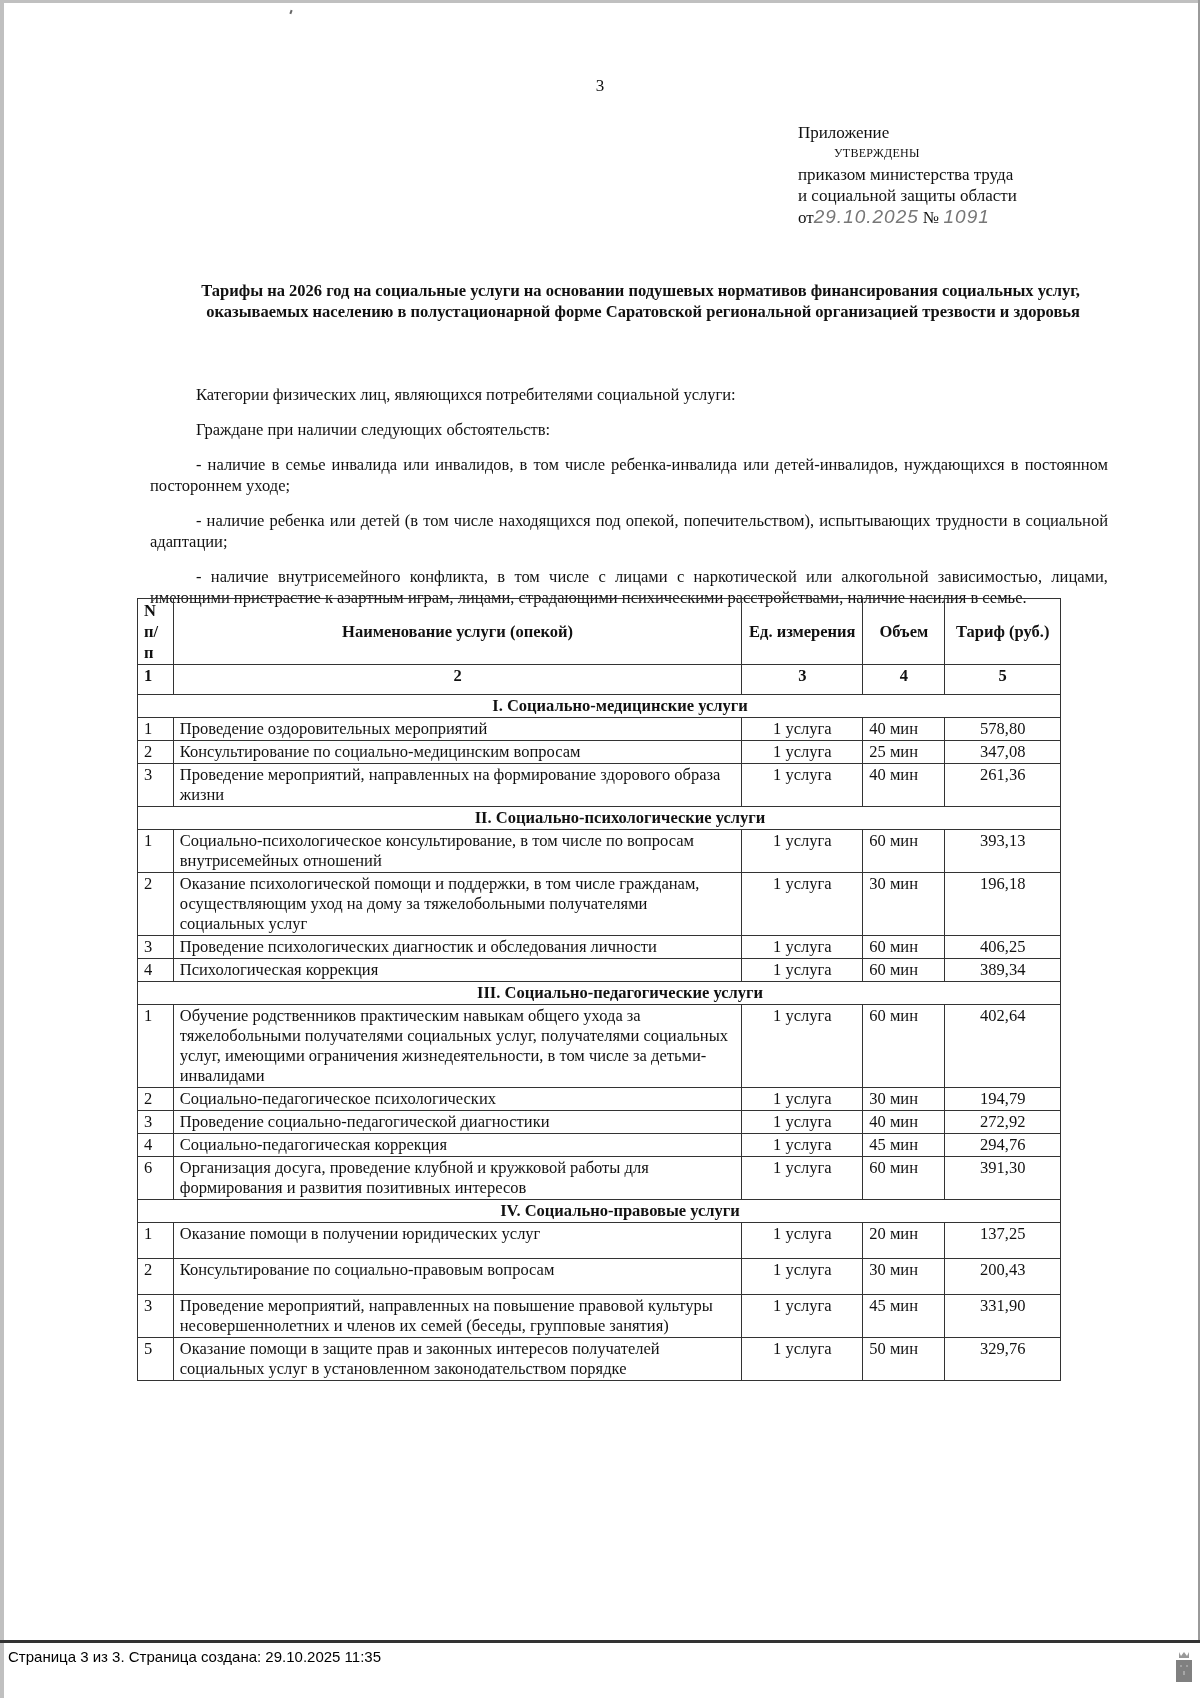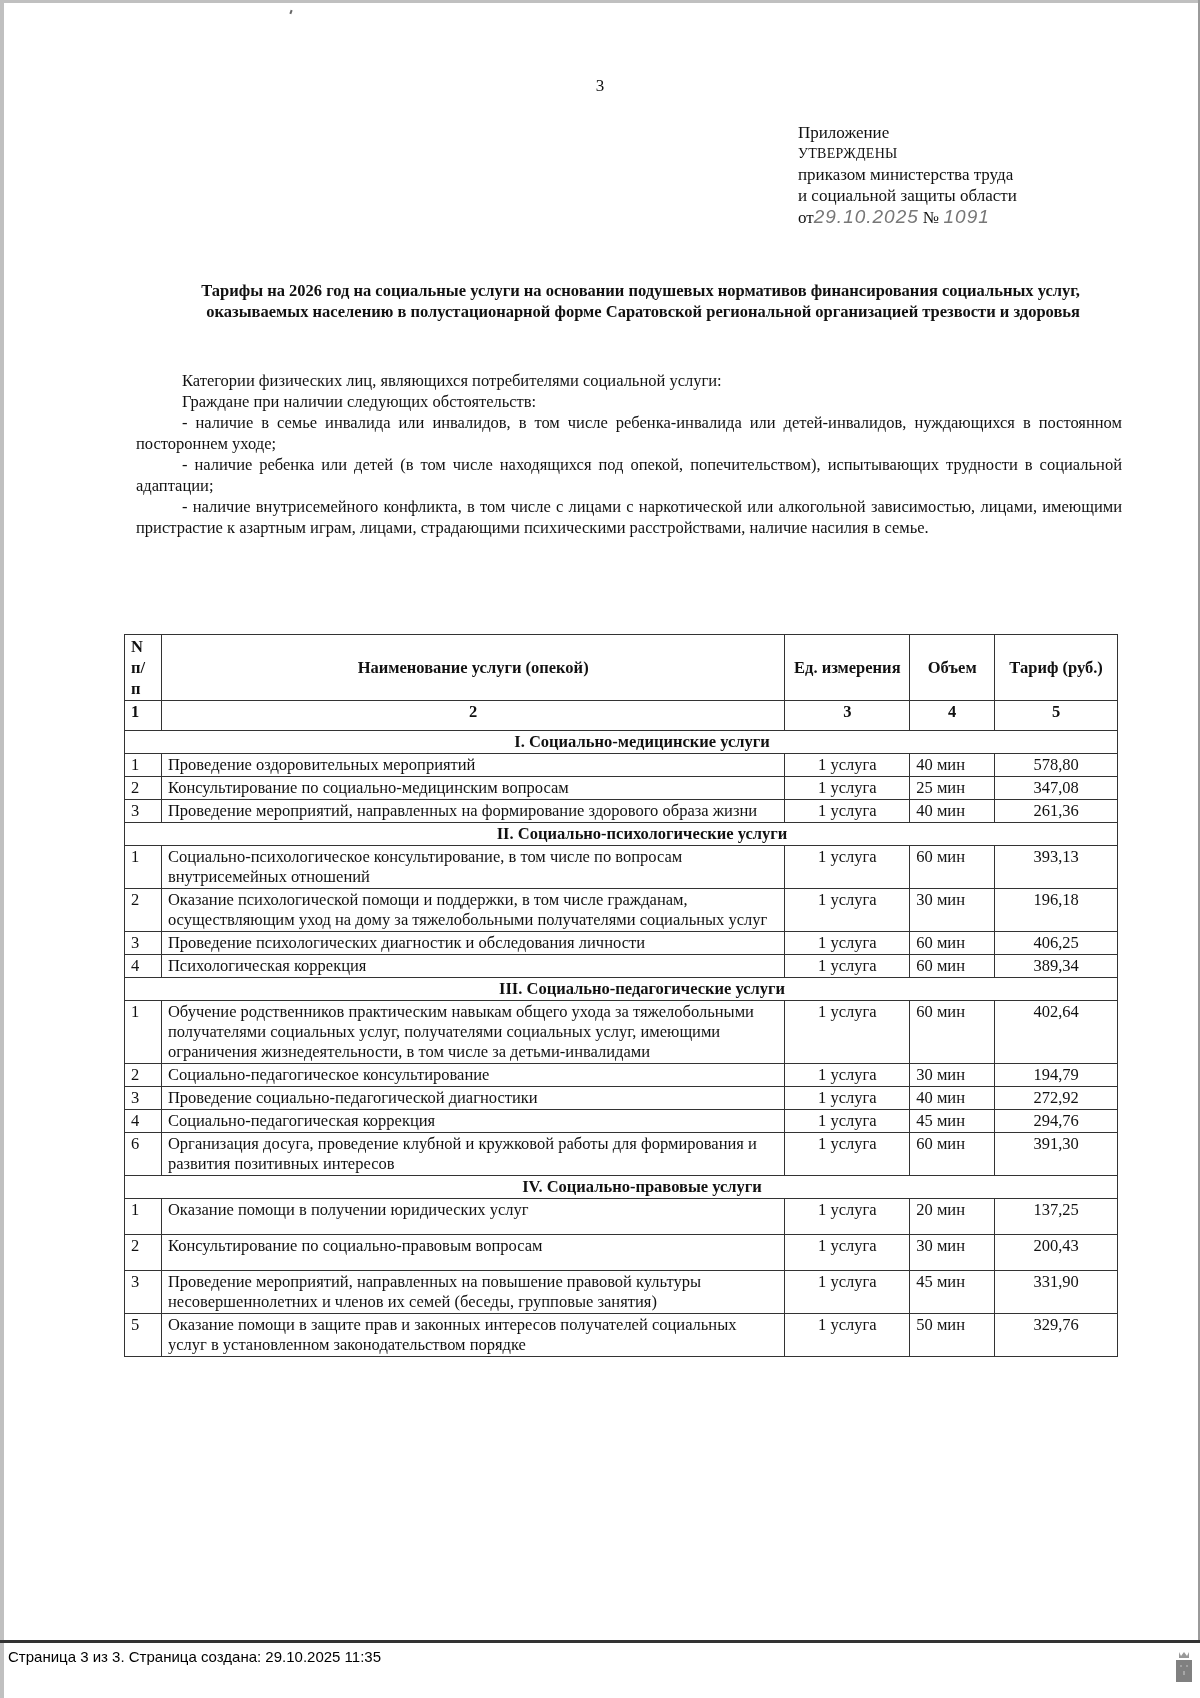--- a/index.html
+++ b/index.html
@@ -10,31 +10,31 @@
   }
   .frame-top { position: absolute; left: 0; top: 0; width: 1200px; height: 3px; background: #c0c0c0; }
   .frame-left { position: absolute; left: 0; top: 0; width: 4px; height: 1698px; background: #c0c0c0; }
   .frame-right { position: absolute; right: 0; top: 0; width: 2px; height: 1640px; background: #9a9a9a; }
   .speck { position: absolute; left: 290px; top: 10px; width: 2px; height: 4px; background: #666; transform: rotate(20deg); }
 
   .page-num { position: absolute; left: 0; width: 1200px; top: 76px; text-align: center; font-size: 17px; }
 
   .approval { position: absolute; left: 798px; top: 122px; font-size: 17px; line-height: 21px; }
   .approval .line { display: block; white-space: nowrap; }
-  .approval .caps { font-size: 14px; letter-spacing: 0.3px; }
+  .approval .caps { font-size: 12px; letter-spacing: 0.3px; margin-left: 36px; }
   .handwritten { font-family: Liberation Sans, sans-serif; font-style: italic; color: #777; font-size: 19px; letter-spacing: 1px; }
 
   .title { position: absolute; left: 150px; width: 930px; top: 280px; text-align: right; font-weight: bold; font-size: 16.5px; line-height: 21px; }
 
   .intro { position: absolute; left: 136px; width: 986px; top: 370px; font-size: 16.5px; line-height: 21px; text-align: justify; }
-  .intro p { margin: 0; text-indent: 46px; }
+  .intro p { margin: 14px; text-indent: 46px; }
 
   table.tariffs {
-    position: absolute; left: 124px; top: 598px; width: 994px;
-    border-collapse: collapse; font-size: 16.5px; line-height: 20px; margin-top: 36px;
+    position: absolute; left: 137px; top: 598px; width: 924px;
+    border-collapse: collapse; font-size: 16.5px; line-height: 20px;
   }
   table.tariffs td, table.tariffs th { border: 1.5px solid #333; padding: 1px 6px; vertical-align: top; }
   table.tariffs th { font-weight: bold; text-align: center; vertical-align: middle; }
   .col-n { width: 24px; text-align: left; }
   .col-name { width: 612px; }
   .col-unit { width: 112px; text-align: center; }
   .col-vol { width: 72px; text-align: left; }
   .col-tariff { width: 110px; text-align: center; }
   tr.colnums td { font-weight: bold; text-align: center; }
   tr.colnums td.col-n { text-align: left; }
@@ -158,21 +158,21 @@
     </tr>
     <tr>
       <td class="col-n">1</td>
       <td>Обучение родственников практическим навыкам общего ухода за тяжелобольными получателями социальных услуг, получателями социальных услуг, имеющими ограничения жизнедеятельности, в том числе за детьми-инвалидами</td>
       <td class="col-unit">1 услуга</td>
       <td class="col-vol">60 мин</td>
       <td class="col-tariff">402,64</td>
     </tr>
     <tr>
       <td class="col-n">2</td>
-      <td>Социально-педагогическое консультирование</td>
+      <td>Социально-педагогическое психологических</td>
       <td class="col-unit">1 услуга</td>
       <td class="col-vol">30 мин</td>
       <td class="col-tariff">194,79</td>
     </tr>
     <tr>
       <td class="col-n">3</td>
       <td>Проведение социально-педагогической диагностики</td>
       <td class="col-unit">1 услуга</td>
       <td class="col-vol">40 мин</td>
       <td class="col-tariff">272,92</td>

